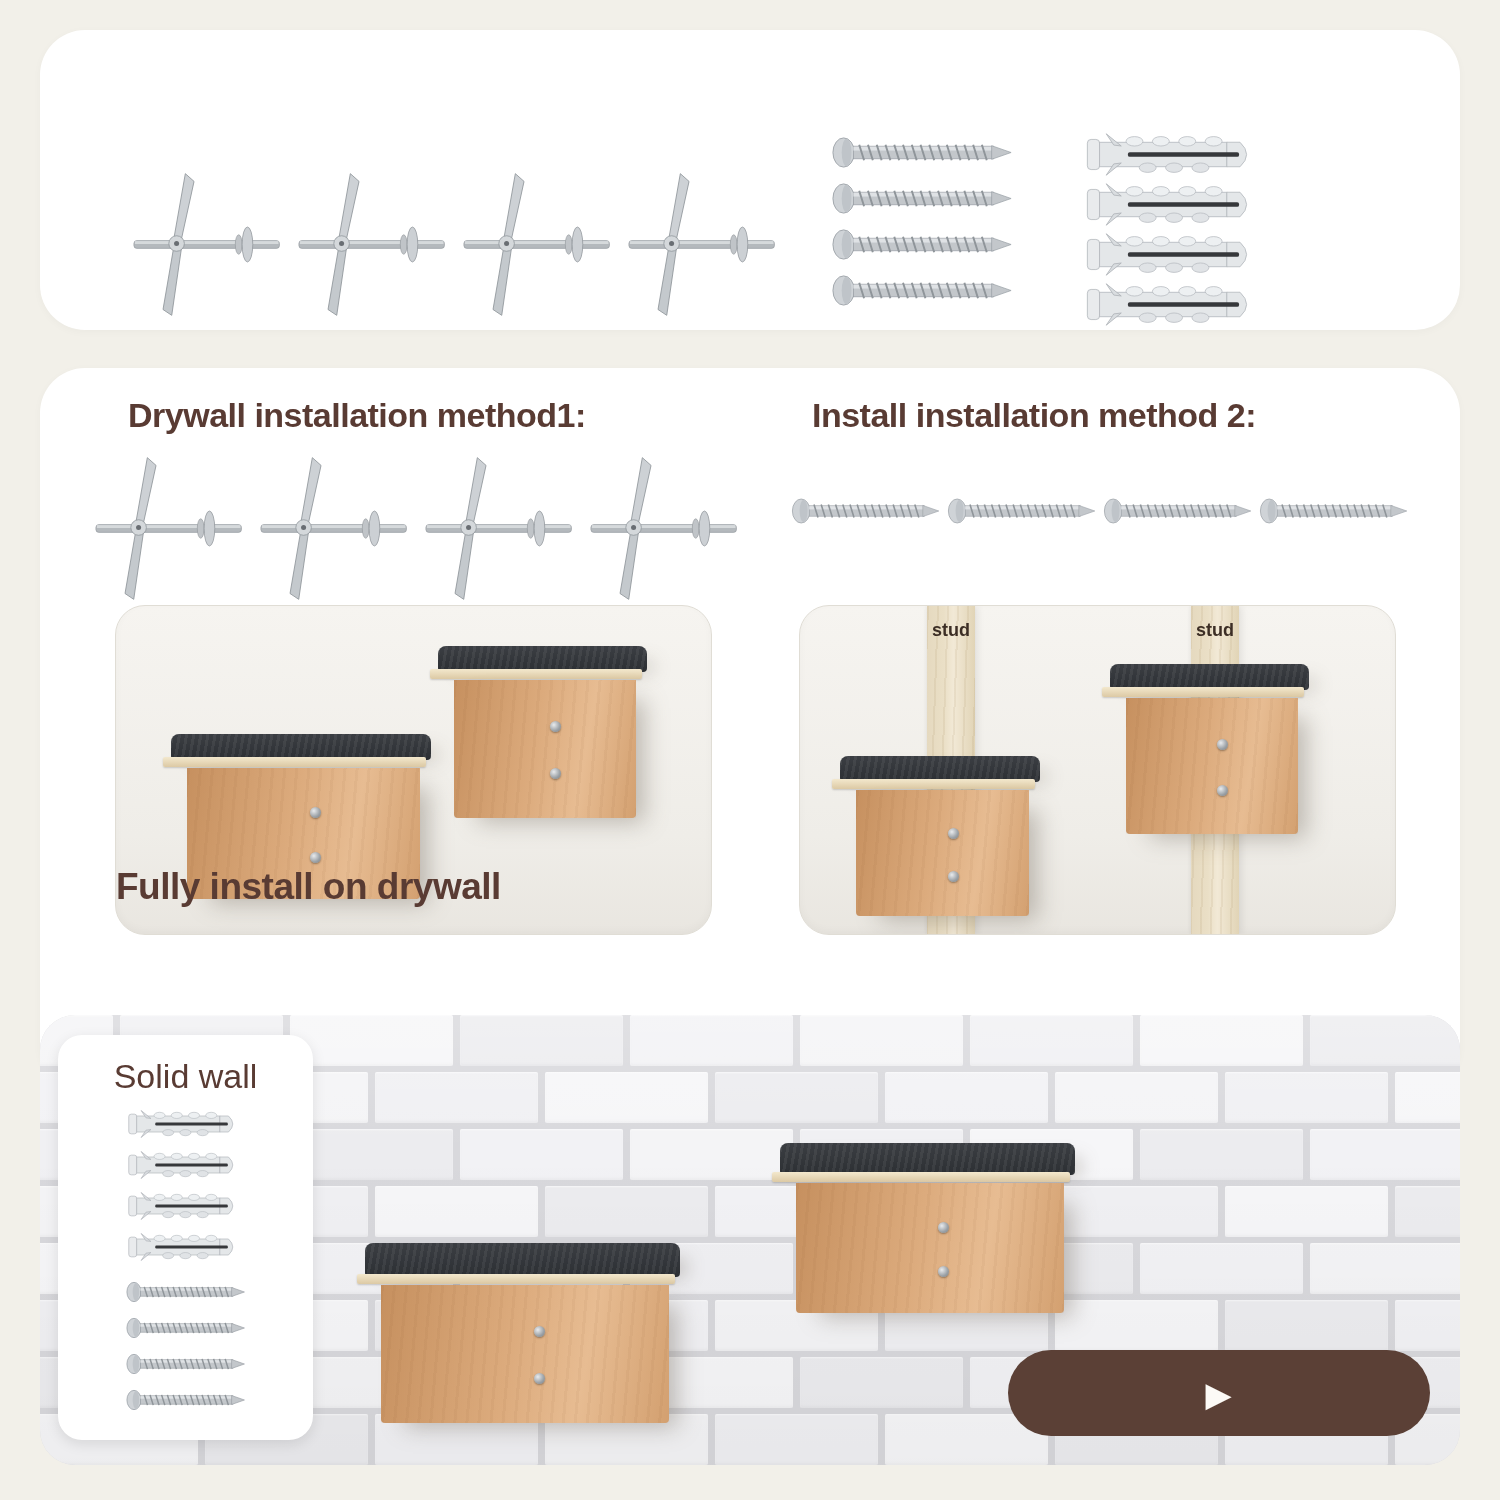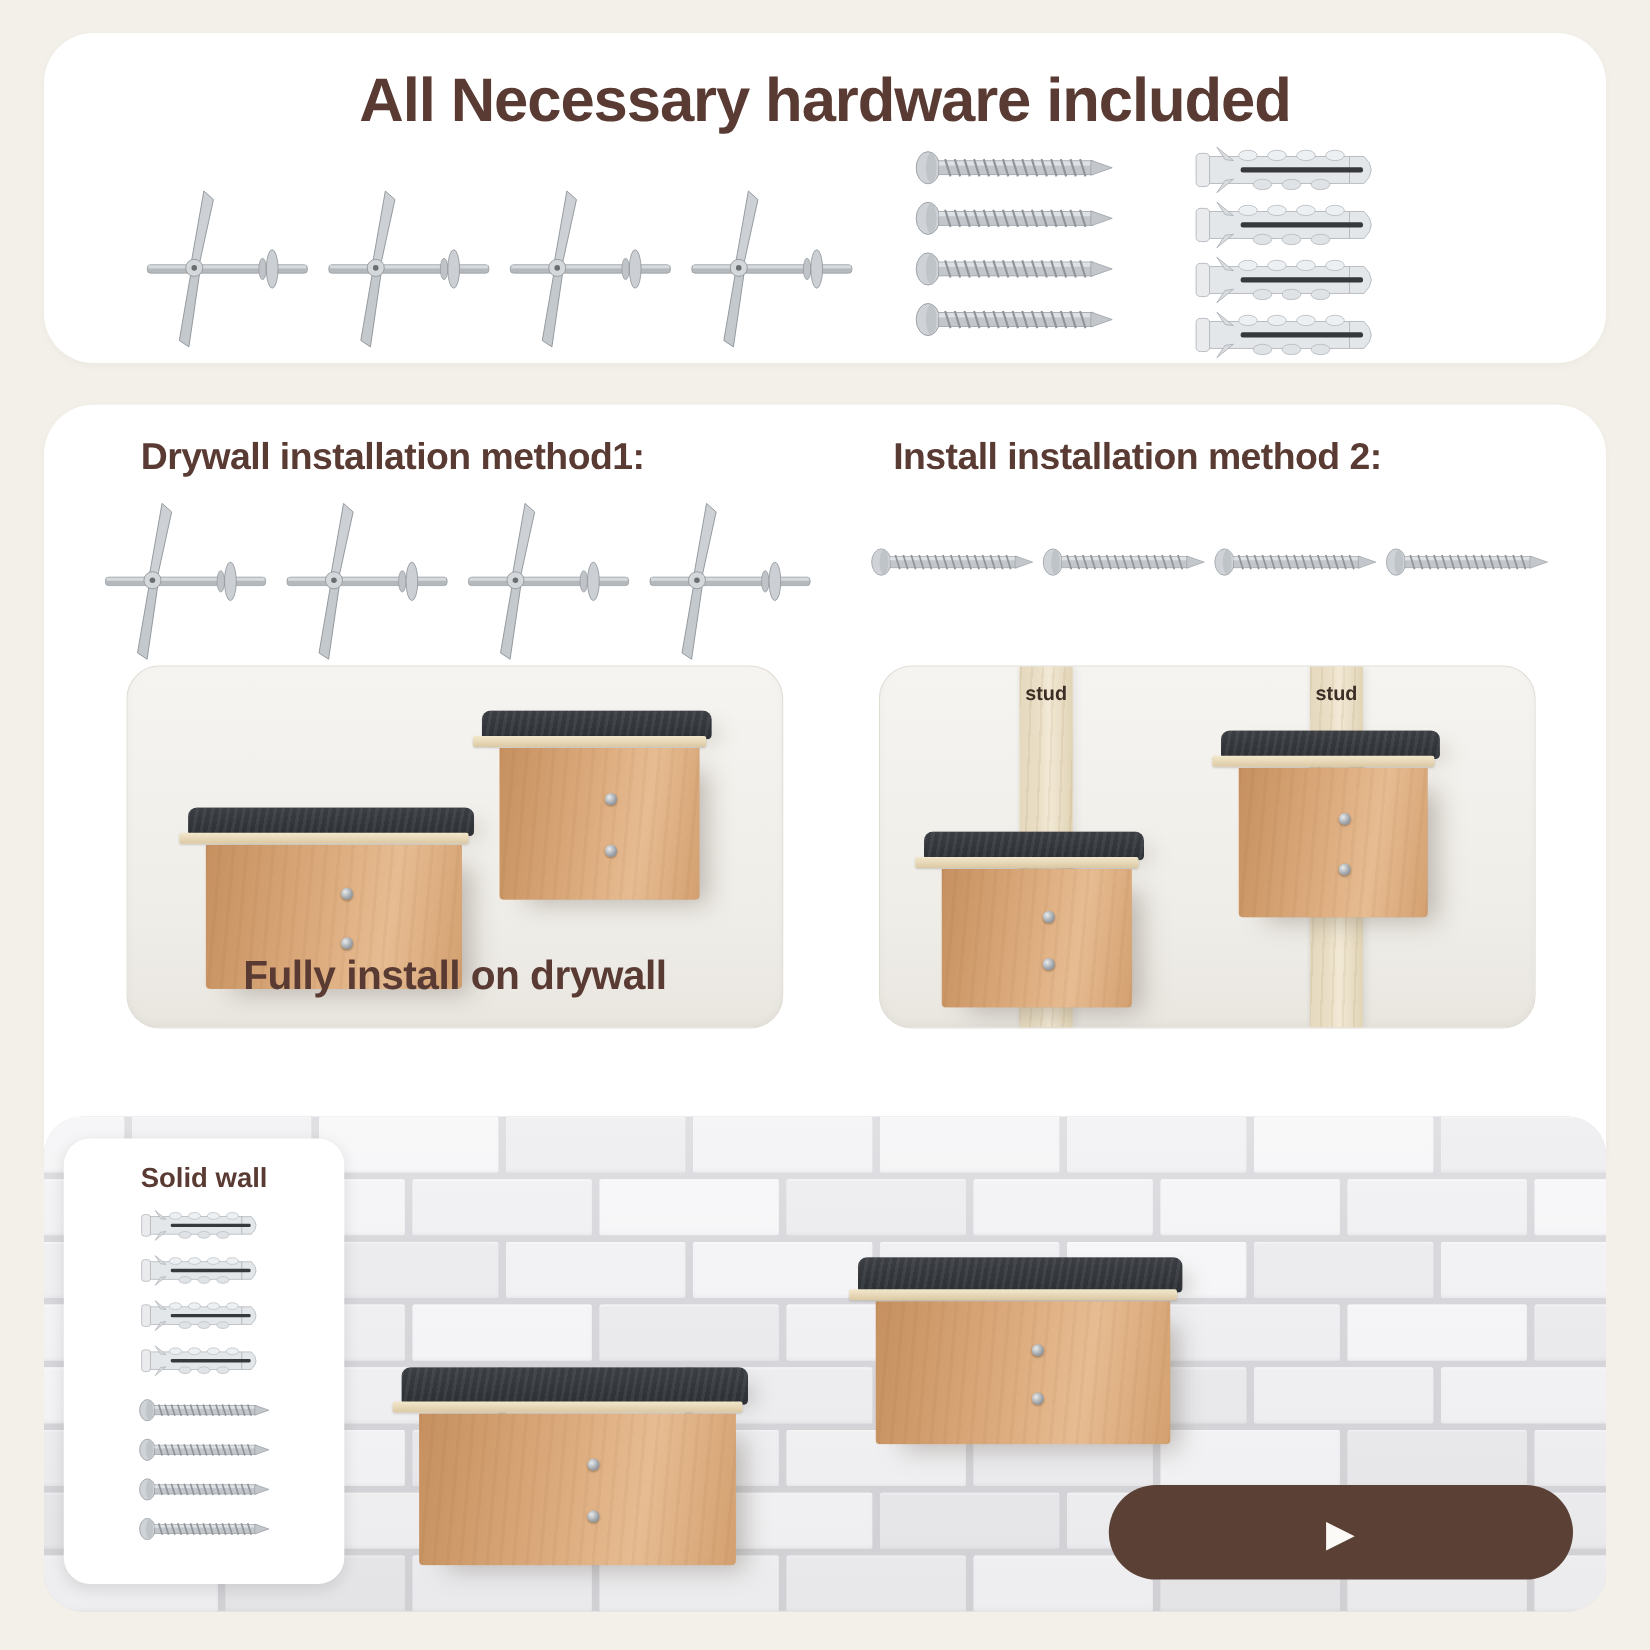--- a/index.html
+++ b/index.html
@@ -31,21 +31,21 @@
   .m1{left:88px}
   .m2{left:772px}
   .toggles-mid{position:absolute;left:52px;top:78px;display:flex}
   .screws-mid{position:absolute;left:750px;top:127px;display:flex;gap:4px}
 
   .panel{position:absolute;top:237px;width:597px;height:330px;border-radius:30px;overflow:hidden;
     background:linear-gradient(180deg,#f6f4f0,#efede8 70%,#e9e6e0);
     border:1px solid #e0ddd5;box-shadow:inset 0 -3px 8px rgba(0,0,0,.03)}
   .left-panel{left:75px}
   .right-panel{left:759px}
-  .panel .caption{position:absolute;left:0;right:0;bottom:26px;text-align:center;z-index:3;
+  .panel .caption{position:absolute;left:0;right:0;bottom:26px;z-index:3;
     font-size:37px;font-weight:800;letter-spacing:-.5px;color:var(--accent_brown)}
 
   .stud{position:absolute;top:0;bottom:0;width:48px;z-index:1;
     background:linear-gradient(90deg,#e5d9bf,var(--stud_wood) 35%,#f2e9d6 55%,#e1d4b6);
     background-color:var(--stud_wood);
     box-shadow:3px 0 7px rgba(0,0,0,.07),-1px 0 4px rgba(0,0,0,.05)}
   .stud::after{content:"";position:absolute;inset:0;
     background:repeating-linear-gradient(92deg,rgba(150,120,70,.10) 0 2px,transparent 2px 10px)}
   .stud1{left:127px}
   .stud2{left:391px}
@@ -87,37 +87,36 @@
   .photo::after{content:"";position:absolute;inset:0;pointer-events:none;
     background:linear-gradient(180deg,rgba(255,255,255,.22),rgba(255,255,255,0) 30%,rgba(0,0,0,.035))}
   .bricks{position:absolute;inset:0}
   .brick-row{position:absolute;left:-90px;right:-90px;height:51px}
   .brick{position:absolute;top:0;height:100%;border-radius:2px;background:var(--brick_light);
     box-shadow:inset 0 1px 2px rgba(255,255,255,.65),inset 0 -2px 3px rgba(0,0,0,.03)}
 
   .solid-panel{position:absolute;left:18px;top:20px;width:255px;height:405px;z-index:4;
     background:#ffffff;border-radius:24px;box-shadow:0 4px 14px rgba(0,0,0,.10);
     display:flex;flex-direction:column;align-items:center}
-  .solid-panel h3{margin:22px 0 10px;font-size:25px;font-weight:700;color:var(--accent_brown)}
+  .solid-panel h3{margin:22px 0 10px;font-size:34px;font-weight:400;color:var(--accent_brown)}
   .sw-anchors{display:flex;flex-direction:column;gap:9px;margin-top:2px}
   .sw-screws{display:flex;flex-direction:column;gap:10px;margin-top:16px}
 
   .video-btn{position:absolute;left:968px;top:335px;width:422px;height:86px;z-index:4;
     display:flex;align-items:center;justify-content:center;gap:22px;border:none;cursor:pointer;
     background:var(--button_brown);border-radius:44px;color:#fcfaf6;
     font-family:"Liberation Sans",sans-serif;font-weight:800;font-size:46px;letter-spacing:1px}
   .video-btn .play{font-family:"DejaVu Sans",sans-serif;font-size:34px;line-height:1;transform:translateY(1px)}
 </style>
 </head>
 <body>
 
 <div class="page">
 
   <section class="card top-card">
-    <h1>All Necessary hardware included</h1>
 
     <div class="toggles-top">
       <span class="icon">
         <svg width="165" height="165" viewBox="0 0 170 170">
           <rect x="4" y="81" width="150" height="8" rx="3" fill="#b4b9bd" stroke="#8f959a" stroke-width="0.6"></rect>
           <rect x="5" y="81.5" width="148" height="3" fill="#dcdfe2" opacity="0.85"></rect>
           <polygon points="45,80 57,12 66,20 52,84" fill="#cdd1d5" stroke="#878d92" stroke-width="0.8"></polygon>
           <polygon points="45,88 34,152 43,158 53,89" fill="#c4c9cd" stroke="#878d92" stroke-width="0.8"></polygon>
           <ellipse cx="112" cy="85" rx="3.5" ry="10" fill="#c0c4c8" stroke="#959a9f" stroke-width="0.7"></ellipse>
           <ellipse cx="121" cy="85" rx="5.5" ry="18" fill="#ccd0d4" stroke="#92989d" stroke-width="0.8"></ellipse>

